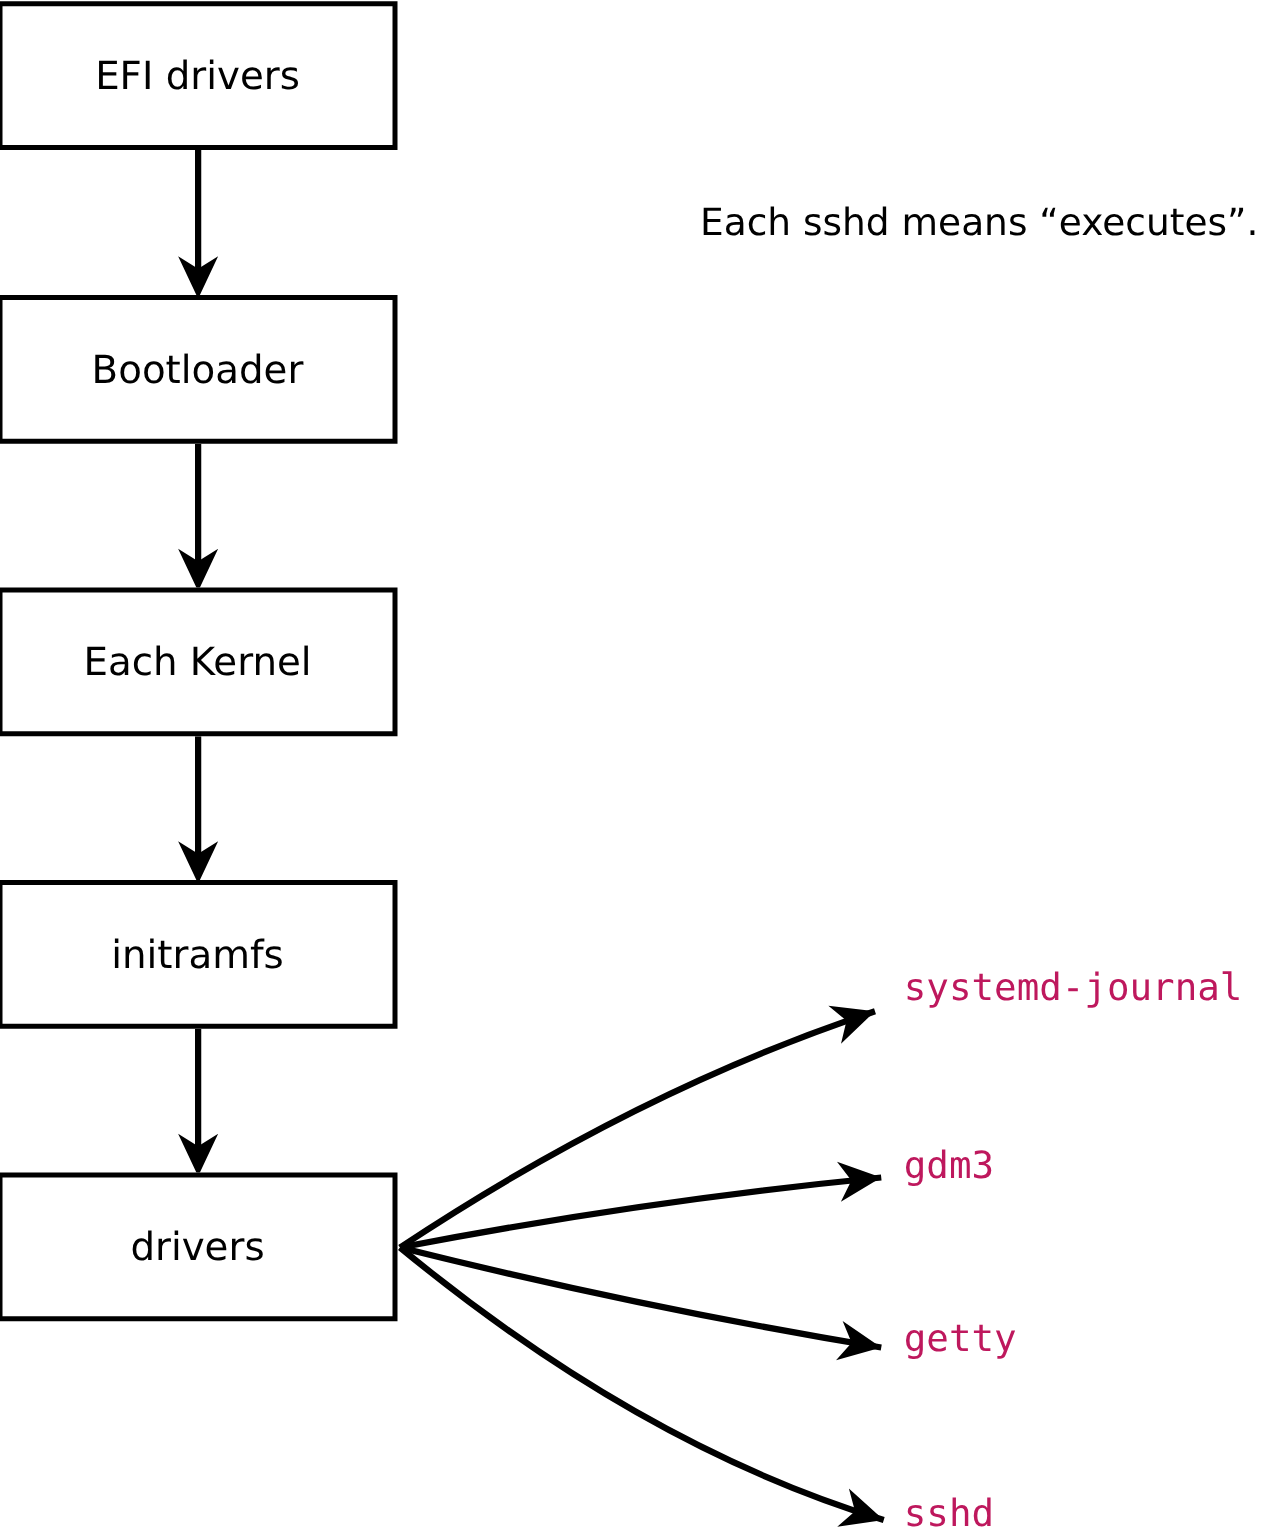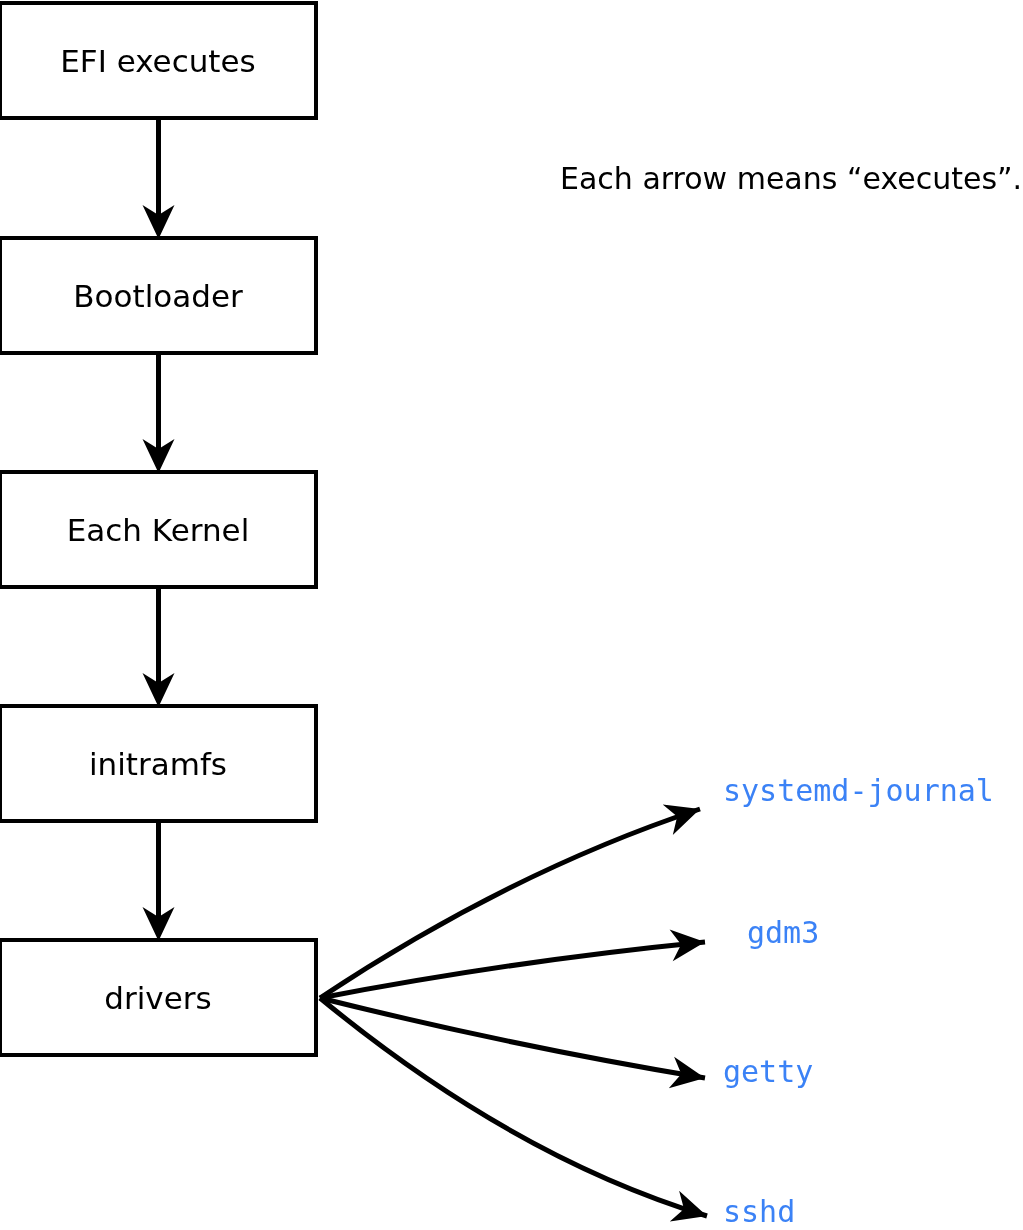--- a/index.html
+++ b/index.html
@@ -47,21 +47,21 @@
     color: #000000;
     white-space: nowrap;
   }
   .target-label {
     position: absolute;
     left: 723px;
     height: 40px;
     line-height: 40px;
     font-family: "DejaVu Sans Mono", "Liberation Mono", monospace;
     font-size: 30px;
-    color: #3b82f6;
+    color: #be185d;
     white-space: nowrap;
     text-align: center;
   }
   .edge-path {
     fill: none;
     stroke: #000000;
     stroke-width: 5px;
   }
   .edge-head {
     fill: #000000;
@@ -102,39 +102,39 @@
         <path class="edge-path" stroke="#000000" d="M 320 998 Q 512 1046 705 1078"></path>
         <polygon class="edge-head" fill="#000000" points="705,1078 674.1,1056.7 681.3,1074.1 668.8,1088.2"></polygon>
       </g>
       <g>
         <path class="edge-path" stroke="#000000" d="M 320 998 Q 513 1157 707 1216"></path>
         <polygon class="edge-head" fill="#000000" points="707,1216 679.1,1190.8 684,1209 669.8,1221.4"></polygon>
       </g>
     </svg>
 
   <div class="node-box" style="top:1px;">
-    <span class="node-label">EFI executes</span>
+    <span class="node-label">EFI drivers</span>
   </div>
 
   <div class="node-box" style="top:236px;">
     <span class="node-label">Bootloader</span>
   </div>
 
   <div class="node-box" style="top:470px;">
     <span class="node-label">Each Kernel</span>
   </div>
 
   <div class="node-box" style="top:704px;">
     <span class="node-label">initramfs</span>
   </div>
 
   <div class="node-box" style="top:938px;">
     <span class="node-label">drivers</span>
   </div>
 
-  <div class="note-text">Each arrow means “executes”.</div>
+  <div class="note-text">Each sshd means “executes”.</div>
 
   <div class="target-label" style="top:771px;">systemd-journal</div>
-  <div class="target-label" style="top:913px;margin-left:24px;">gdm3</div>
+  <div class="target-label" style="top:913px;">gdm3</div>
   <div class="target-label" style="top:1052px;">getty</div>
   <div class="target-label" style="top:1192px;">sshd</div>
 
 </div>
 
 </body></html>

